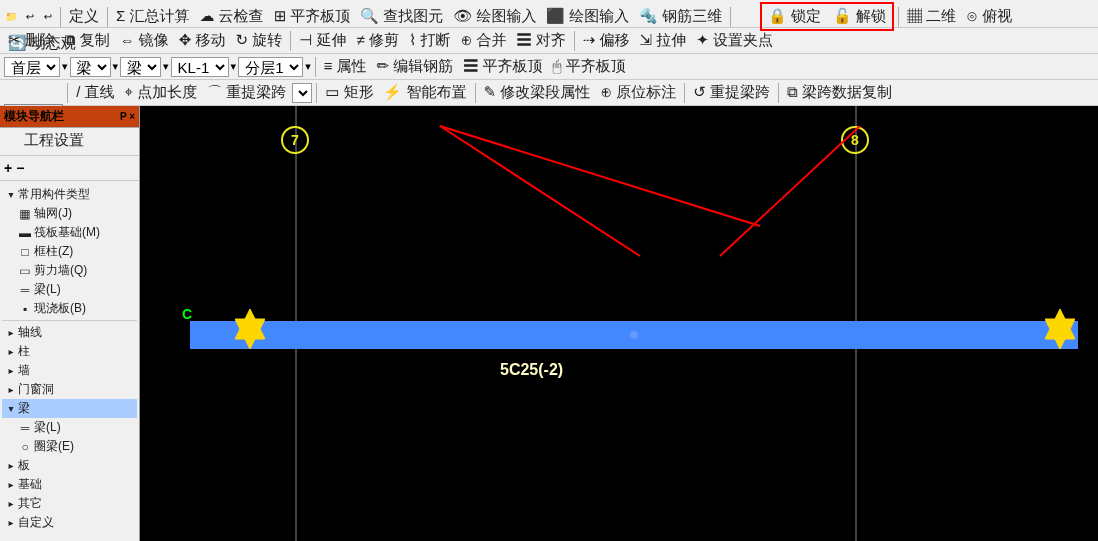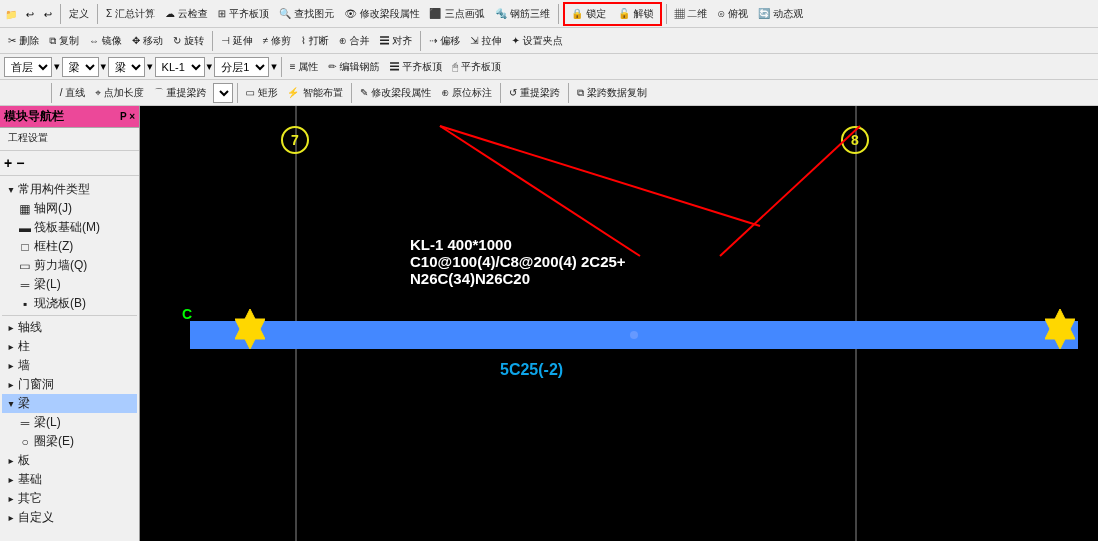--- a/index.html
+++ b/index.html
@@ -23,21 +23,21 @@
       height: 26px;
       background: #f0f0f0;
       border-bottom: 1px solid #ccc;
       gap: 2px;
     }
 
     .toolbar-btn {
       display: inline-flex;
       align-items: center;
       padding: 1px 4px;
-      font-size: 10px;
+      font-size: 15px;
       cursor: pointer;
       white-space: nowrap;
       gap: 2px;
       color: #222;
     }
 
     .toolbar-separator {
       width: 1px;
       height: 20px;
       background: #aaa;
@@ -53,20 +53,21 @@
       font-size: 10px;
     }
 
     
     .lock-highlight {
       border: 2px solid red;
       padding: 2px;
       display: inline-flex;
       align-items: center;
       gap: 4px;
+      margin-left: 25px;
     }
 
     
     .main-area {
       display: flex;
       height: calc(541px - 28px - 26px - 26px - 26px);
     }
 
     
     .left-panel {
@@ -75,30 +76,30 @@
       border-right: 1px solid #999;
       display: flex;
       flex-direction: column;
     }
 
     .panel-header {
       display: flex;
       align-items: center;
       justify-content: space-between;
       padding: 2px 4px;
-      background: #ec4899;
+      background: #c2410c;
       border-bottom: 1px solid #aaa;
       font-size: 12px;
       font-weight: bold;
     }
 
     .panel-buttons {
       display: flex;
       gap: 2px;
-      padding: 2px 4px;
+      padding: 2px 20px;
     }
 
     .panel-divider {
       height: 1px;
       background: #ccc;
       margin: 2px 0;
     }
 
     
     .tree-area {
@@ -183,42 +184,42 @@
     
     .c-label {
       position: absolute;
       color: #00ff00;
       font-size: 14px;
       font-weight: bold;
     }
 
     .select-box {
       height: 20px;
-      font-size: 11px;
+      font-size: 15px;
       border: 1px solid #999;
       background: white;
       padding: 0 2px;
     }
   </style>
 </head>
 <body>
 
 <div class="toolbar-row1">
   <span class="toolbar-icon">📁</span>
   <span class="toolbar-icon">↩</span>
   <span class="toolbar-icon">↩</span>
   <span class="toolbar-separator"></span>
   <span class="toolbar-btn">定义</span>
   <span class="toolbar-separator"></span>
   <span class="toolbar-btn">Σ 汇总计算</span>
   <span class="toolbar-btn">☁ 云检查</span>
   <span class="toolbar-btn">⊞ 平齐板顶</span>
   <span class="toolbar-btn">🔍 查找图元</span>
-  <span class="toolbar-btn">👁 修改梁段属性</span>
-  <span class="toolbar-btn">⬛ 三点画弧</span>
+  <span class="toolbar-btn">👁 绘图输入</span>
+  <span class="toolbar-btn">⬛ 绘图输入</span>
   <span class="toolbar-btn">🔩 钢筋三维</span>
   <span class="toolbar-separator"></span>
   <span class="lock-highlight">
     <span class="toolbar-btn">🔒 锁定</span>
     <span class="toolbar-btn">🔓 解锁</span>
   </span>
   <span class="toolbar-separator"></span>
   <span class="toolbar-btn">▦ 二维</span>
   <span class="toolbar-btn">⊙ 俯视</span>
   <span class="toolbar-btn">🔄 动态观</span>
@@ -414,22 +415,17 @@
       </svg>
     </div>
 
     <svg class="red-line-canvas" style="pointer-events:none;">
 
       <line x1="300" y1="20" x2="500" y2="150" stroke="red" stroke-width="2"></line>
       <line x1="720" y1="20" x2="580" y2="150" stroke="red" stroke-width="2"></line>
       <line x1="300" y1="20" x2="620" y2="120" stroke="red" stroke-width="2"></line>
     </svg>
 
-    <div class="annotation" style="left:270px; top:130px;">
-      <div>KL-1 400*1000</div>
-      <div>C10@100(4)/C8@200(4) 2C25+</div>
-      <div>N26C(34)N26C20</div>
-    </div>
-
-    <div class="annotation-bottom" style="left:360px; top:255px; color:#0ea5e9;">5C25(-2)</div>
+
+    <div class="annotation-bottom" style="left:360px; top:255px; color:#fef9c3;">5C25(-2)</div>
 
   </div>
 </div>
 
 </body></html>

